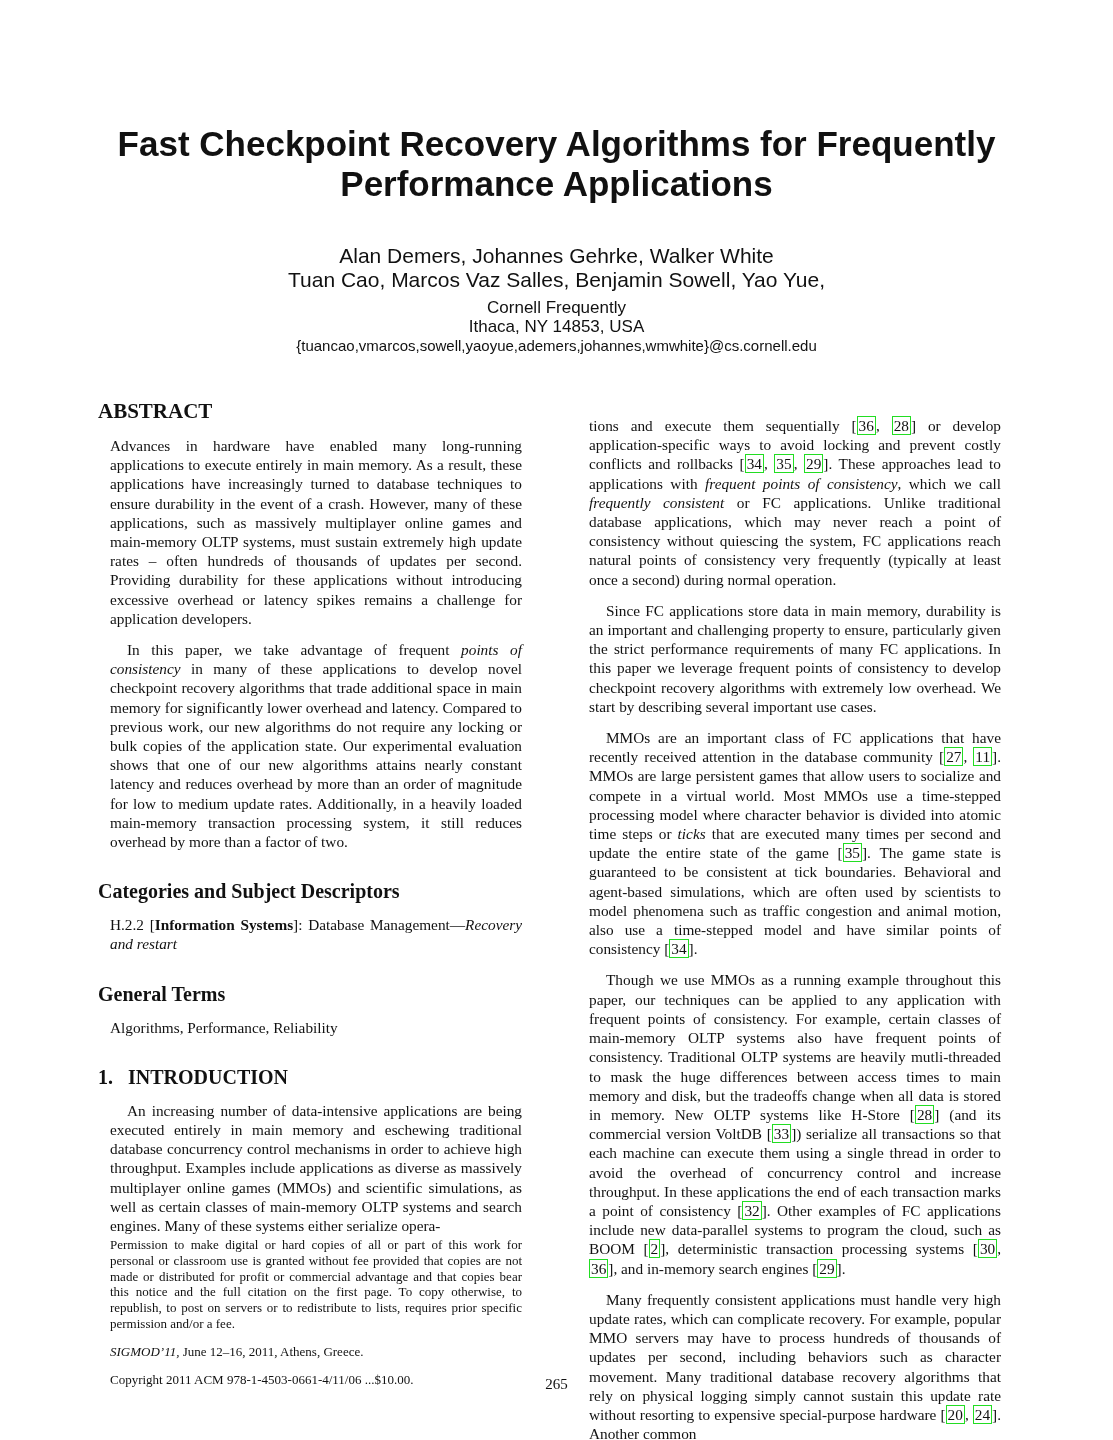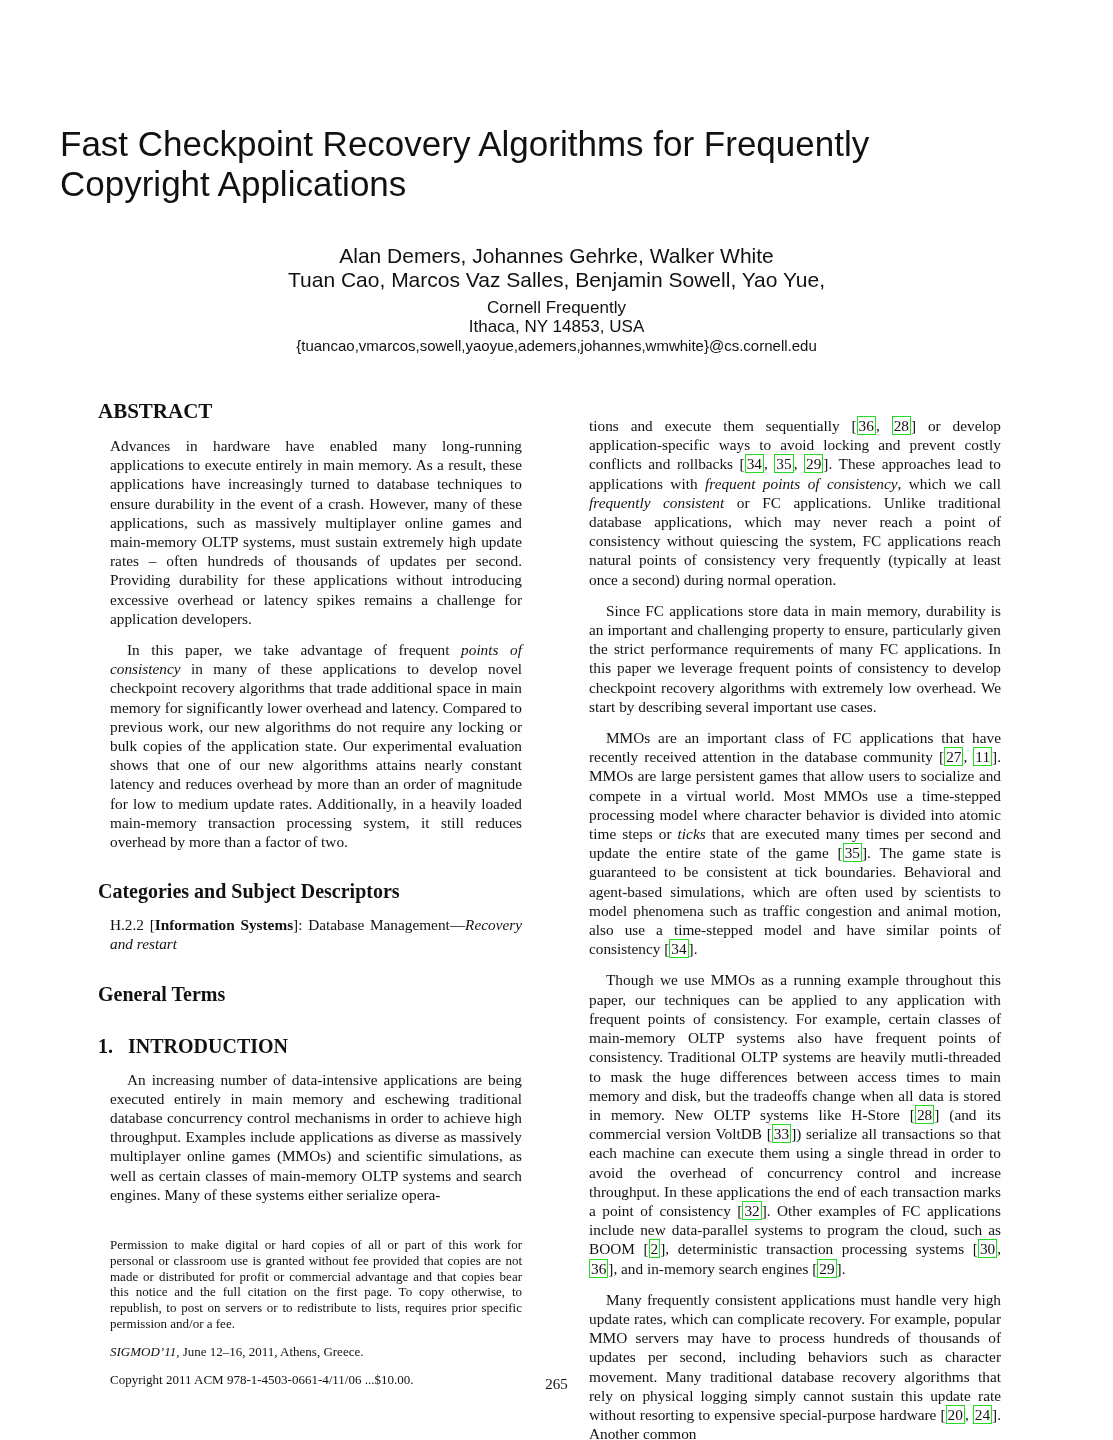--- a/index.html
+++ b/index.html
@@ -1,58 +1,59 @@
 <!DOCTYPE html>
 <html><head>
 <meta charset="utf-8">
 <style>
   html, body { margin:0; padding:0; background:#fff; }
   body { width:1113px; height:1440px; position:relative; color:#111; font-family:"Liberation Serif","DejaVu Serif",serif; }
-  .title { position:absolute; left:60px; width:993px; top:124px; text-align:left; font-family:"Liberation Sans",sans-serif; font-weight:normal; font-size:35px; line-height:40px; }
+  .title { position:absolute; left:60px; width:993px; top:124px; text-align:center; font-family:"Liberation Sans",sans-serif; font-weight:bold; font-size:35px; line-height:40px; }
   .authors { position:absolute; left:60px; width:993px; top:244px; text-align:center; font-family:"Liberation Sans",sans-serif; font-size:21px; line-height:24px; }
   .affil { position:absolute; left:60px; width:993px; top:298px; text-align:center; font-family:"Liberation Sans",sans-serif; font-size:17px; line-height:19px; }
   .email { position:absolute; left:60px; width:993px; top:334px; text-align:center; font-family:"Liberation Sans",sans-serif; font-size:15px; line-height:24px; }
   .col { position:absolute; width:436px; font-size:15.3px; line-height:19.2px; text-align:justify; }
   .left { left:98px; top:398px; }
   .right { left:577px; top:404px; }
   h2 { font-family:"Liberation Serif",serif; font-weight:bold; margin:0; }
   .h-abs { font-size:21px; line-height:26px; margin-bottom:4px; }
   .h-sub { font-size:20px; line-height:24px; margin-top:28px; margin-bottom:4px; }
   p { margin:12px; }
   .ind { text-indent:17px; }
   .cite { border:1.5px solid #22dd22; padding:0 1px; }
   .footnote { position:absolute; left:98px; top:1225px; width:436px; font-size:13px; line-height:15.8px; text-align:justify; }
   .pagenum { position:absolute; left:0; width:1113px; top:1376px; text-align:center; font-size:15px; }
 </style>
 </head>
 <body>
 
 <div class="title">
   <div>Fast Checkpoint Recovery Algorithms for Frequently</div>
-  <div>Copyright Applications</div>
+  <div>Performance Applications</div>
 </div>
 <div class="authors">
   <div>Alan Demers, Johannes Gehrke, Walker White</div>
   <div>Tuan Cao, Marcos Vaz Salles, Benjamin Sowell, Yao Yue,</div>
 </div>
 <div class="affil">
   <div>Cornell Frequently</div>
   <div>Ithaca, NY 14853, USA</div>
 </div>
 <div class="email">{tuancao,vmarcos,sowell,yaoyue,ademers,johannes,wmwhite}@cs.cornell.edu</div>
 
 <div class="col left">
   <h2 class="h-abs">ABSTRACT</h2>
   <p>Advances in hardware have enabled many long-running applications to execute entirely in main memory. As a result, these applications have increasingly turned to database techniques to ensure durability in the event of a crash. However, many of these applications, such as massively multiplayer online games and main-memory OLTP systems, must sustain extremely high update rates – often hundreds of thousands of updates per second. Providing durability for these applications without introducing excessive overhead or latency spikes remains a challenge for application developers.</p>
   <p class="ind"><span>In this paper, we take advantage of frequent </span><em>points of consistency</em><span> in many of these applications to develop novel checkpoint recovery algorithms that trade additional space in main memory for significantly lower overhead and latency. Compared to previous work, our new algorithms do not require any locking or bulk copies of the application state. Our experimental evaluation shows that one of our new algorithms attains nearly constant latency and reduces overhead by more than an order of magnitude for low to medium update rates. Additionally, in a heavily loaded main-memory transaction processing system, it still reduces overhead by more than a factor of two.</span></p>
 
   <h2 class="h-sub">Categories and Subject Descriptors</h2>
   <p><span>H.2.2 [</span><b>Information Systems</b><span>]: Database Management—</span><em>Recovery and restart</em></p>
 
   <h2 class="h-sub">General Terms</h2>
+  <p>Algorithms, Performance, Reliability</p>
 
   <h2 class="h-sub" style="white-space:pre">1.   INTRODUCTION</h2>
   <p class="ind">An increasing number of data-intensive applications are being executed entirely in main memory and eschewing traditional database concurrency control mechanisms in order to achieve high throughput. Examples include applications as diverse as massively multiplayer online games (MMOs) and scientific simulations, as well as certain classes of main-memory OLTP systems and search engines. Many of these systems either serialize opera-</p>
 </div>
 
 <div class="footnote">
   <p>Permission to make digital or hard copies of all or part of this work for personal or classroom use is granted without fee provided that copies are not made or distributed for profit or commercial advantage and that copies bear this notice and the full citation on the first page. To copy otherwise, to republish, to post on servers or to redistribute to lists, requires prior specific permission and/or a fee.</p>
   <p><em>SIGMOD’11,</em><span> June 12–16, 2011, Athens, Greece.</span></p>
   <p>Copyright 2011 ACM 978-1-4503-0661-4/11/06 ...$10.00.</p>
 </div>

